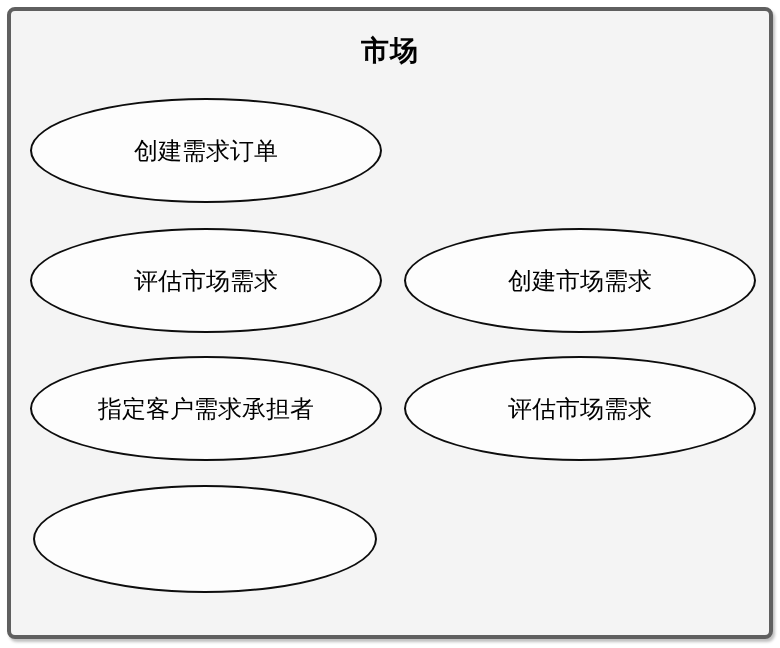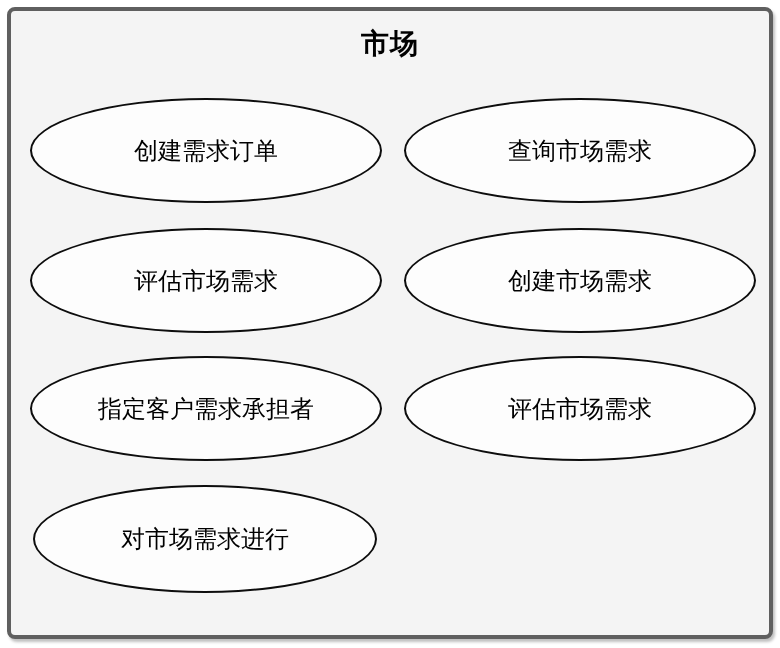--- a/index.html
+++ b/index.html
@@ -2,21 +2,21 @@
 <html style="--frame-border: #5f5f5f; --frame-background: #f4f4f4; --ellipse-fill: #fdfdfd; --ellipse-stroke: #0d0d0d; --text: #000000;"><head>
 <meta charset="utf-8">
 <style>
   :root {
     --frame-border: #5f5f5f;
     --frame-background: #f4f4f4;
     --ellipse-fill: #fdfdfd;
     --ellipse-stroke: #0d0d0d;
     --text: #000000;
   }
-  * { margin: 0; padding: 0; box-sizing: border-box; }
+  * { margin: 0; padding: 7px; box-sizing: border-box; }
   html, body {
     width: 780px;
     height: 648px;
     background: #ffffff;
     font-family: "DejaVu Sans", "Liberation Sans", sans-serif;
     overflow: hidden;
   }
   .frame {
     position: absolute;
     left: 7px;
@@ -67,36 +67,32 @@
 </head>
 <body>
 
 <div class="frame">
   <div class="title">市场</div>
 
   <div class="usecase e1">
     <span>创建需求订单</span>
   </div>
 
-  <div class="usecase e2">
-    <span>查询市场需求</span>
-  </div>
 
   <div class="usecase e3">
     <span>评估市场需求</span>
   </div>
 
   <div class="usecase e4">
     <span>创建市场需求</span>
   </div>
 
   <div class="usecase e6">
     <span>评估市场需求</span>
   </div>
 
   <div class="usecase e5">
     <span>指定客户需求承担者</span>
   </div>
 
   <div class="usecase e7">
-    <span>对市场需求进行</span>
   </div>
 </div>
 
 </body></html>

